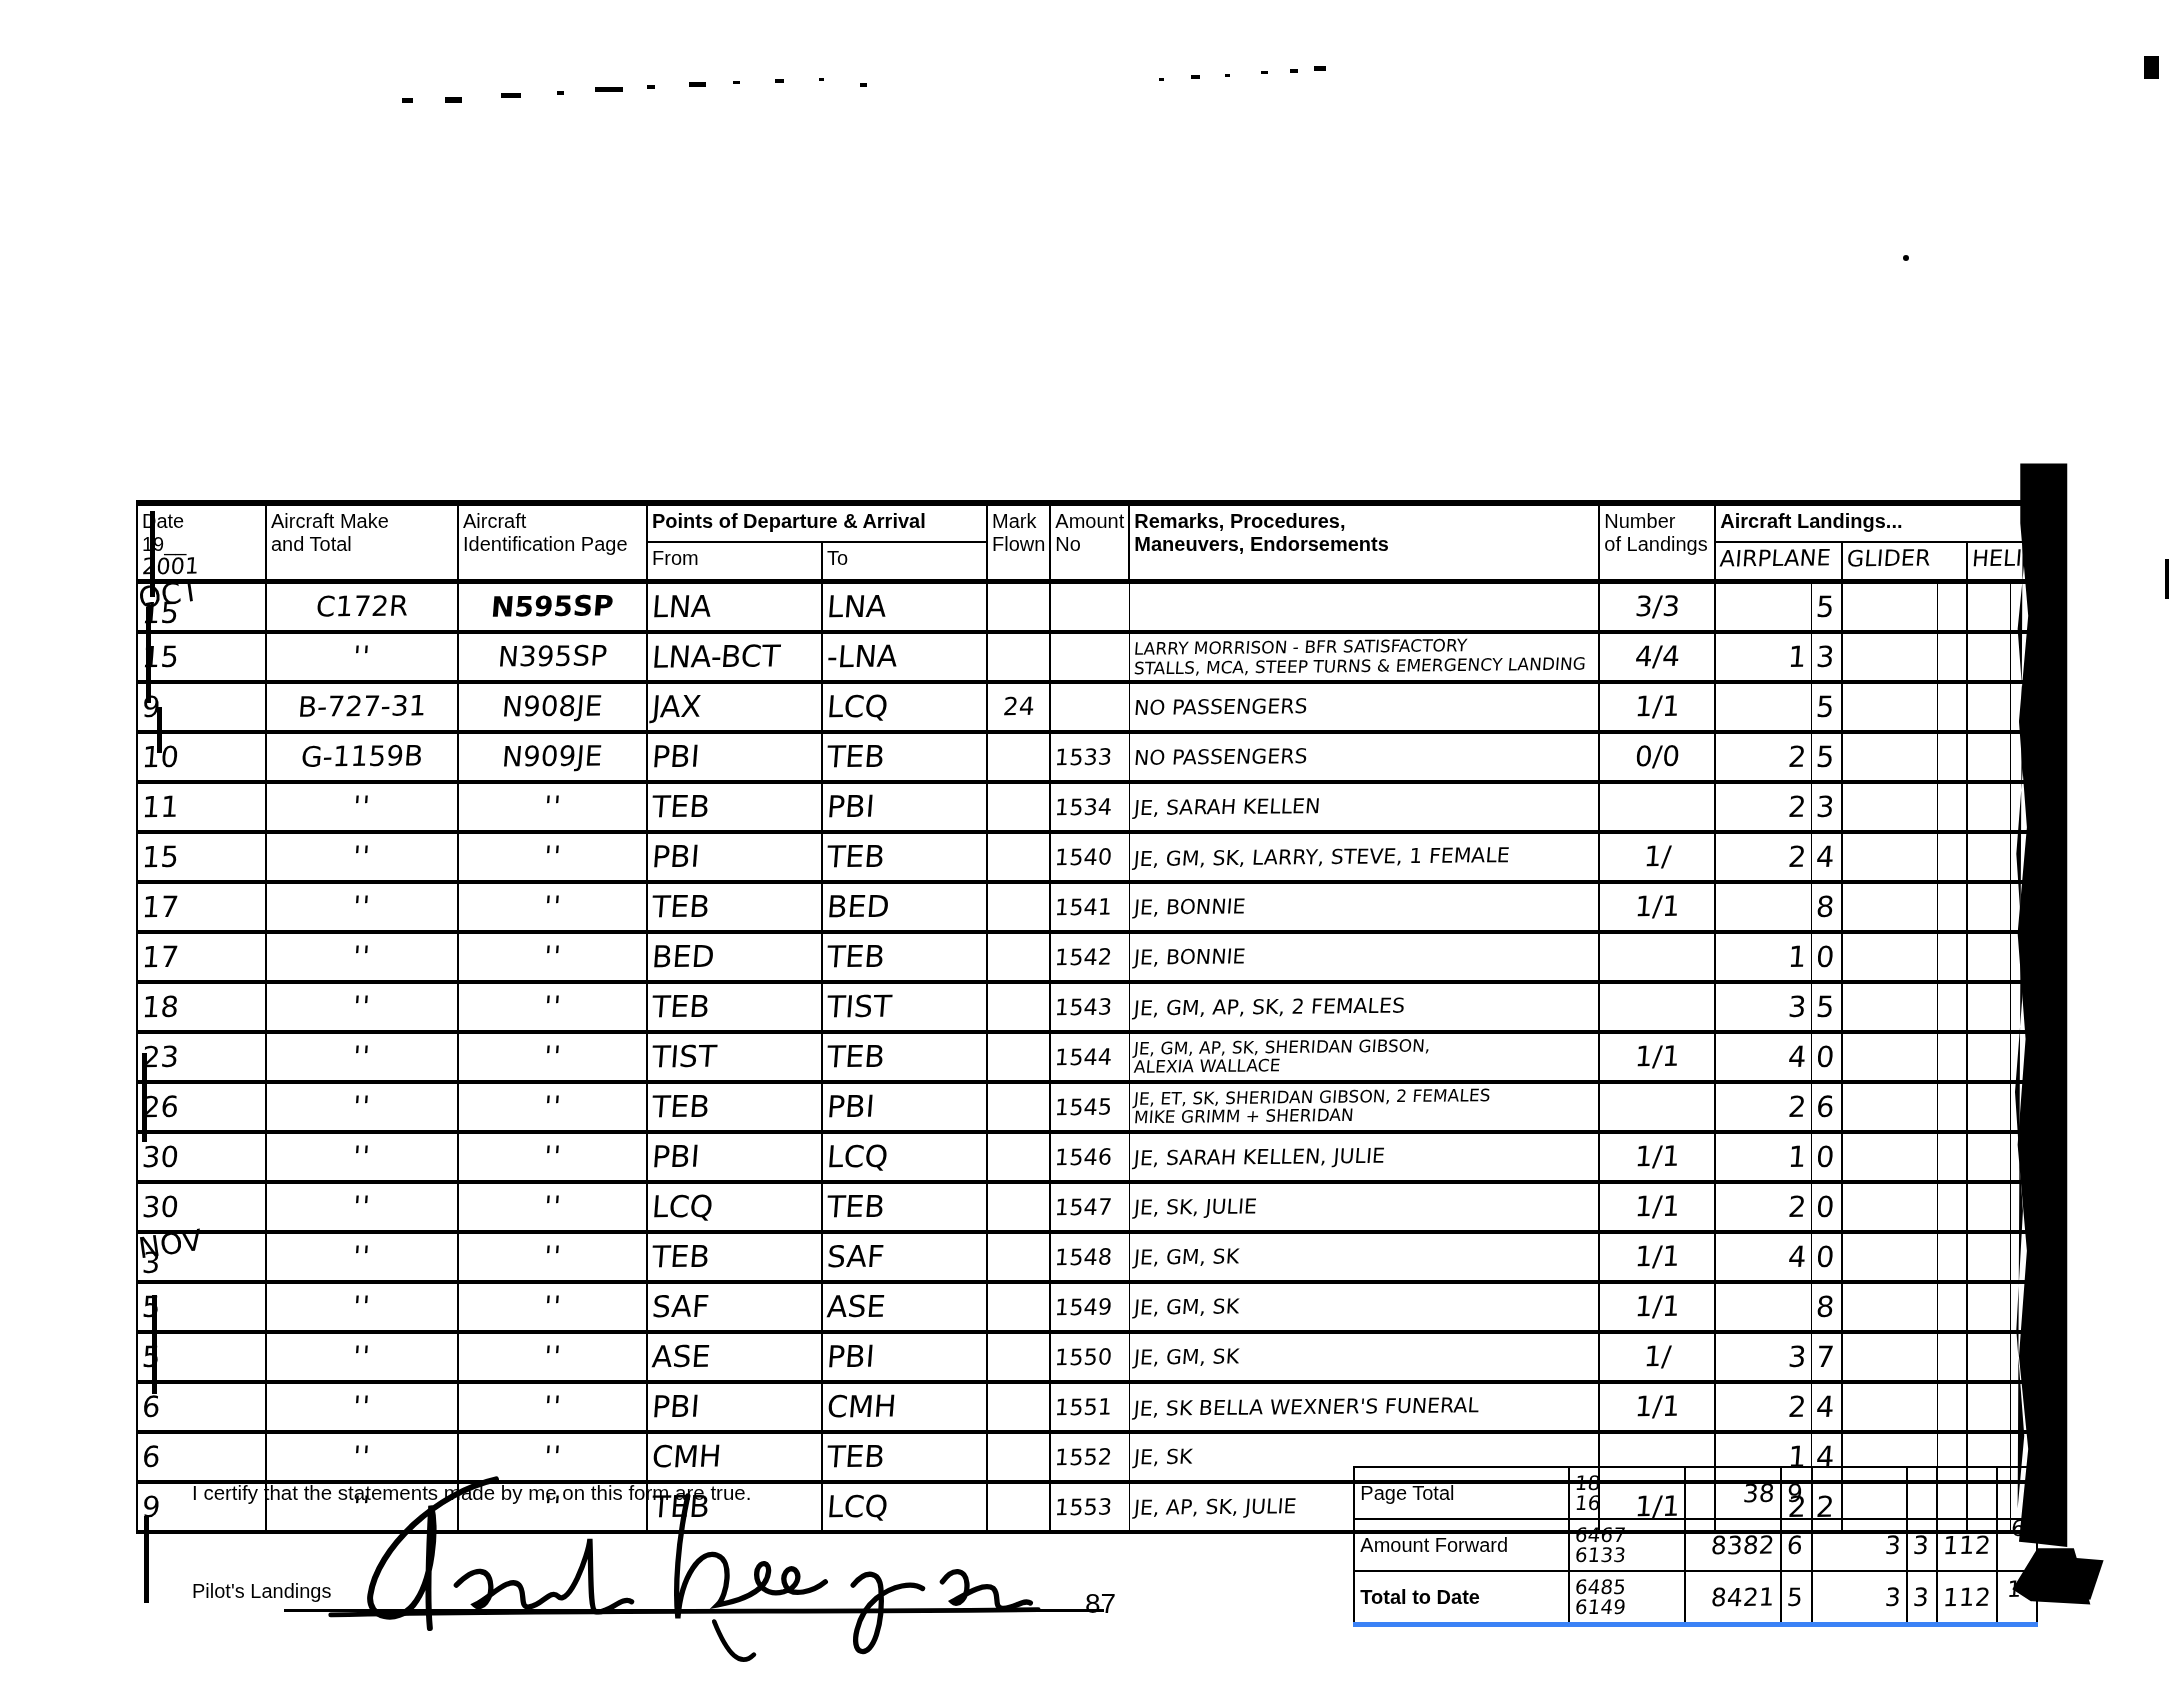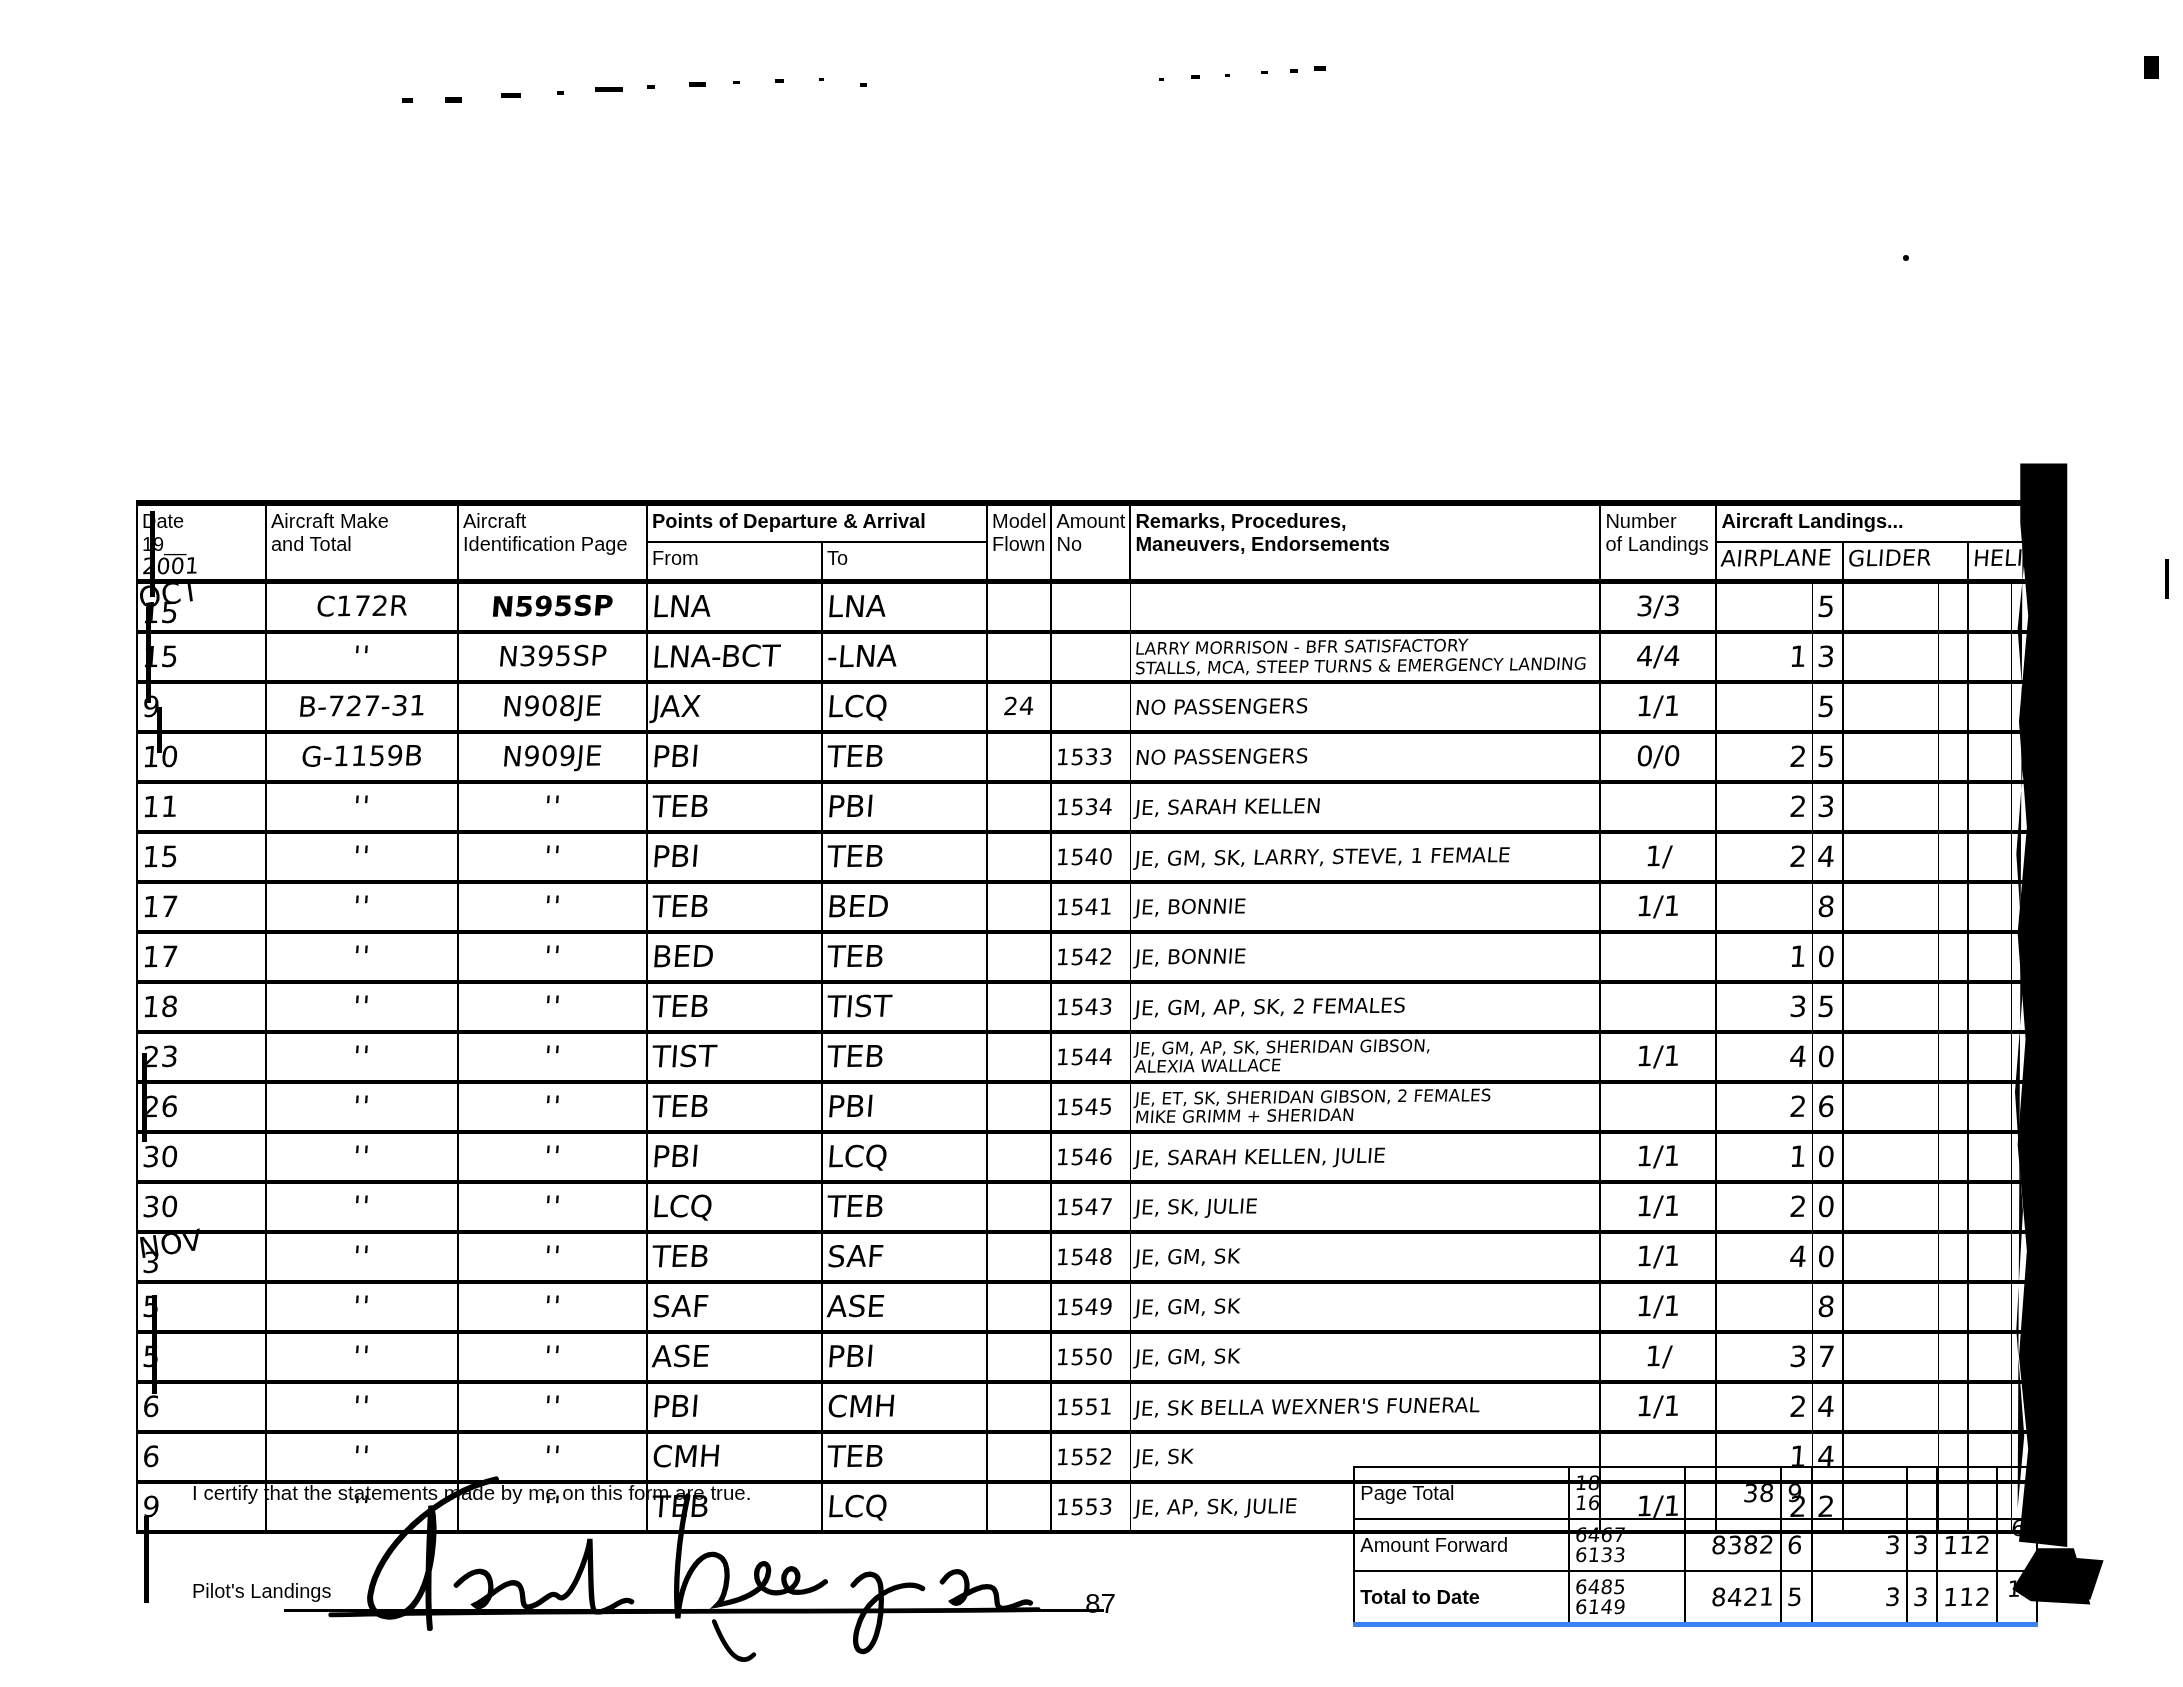--- a/index.html
+++ b/index.html
@@ -93,21 +93,21 @@
           <span>and Total</span>
         </th>
         <th rowspan="2">
           <span>Aircraft</span><br>
           <span>Identification Page</span>
         </th>
         <th colspan="2" class="b" style="border-bottom:2.6px solid #000">
           <span>Points of Departure &amp; Arrival</span>
         </th>
         <th rowspan="2">
-          <span>Model</span><br>
+          <span>Mark</span><br>
           <span>Flown</span>
         </th>
         <th rowspan="2">
           <span>Amount</span><br>
           <span>No</span>
         </th>
         <th rowspan="2" class="b">
           <span>Remarks, Procedures,</span><br>
           <span>Maneuvers, Endorsements</span>
         </th>

